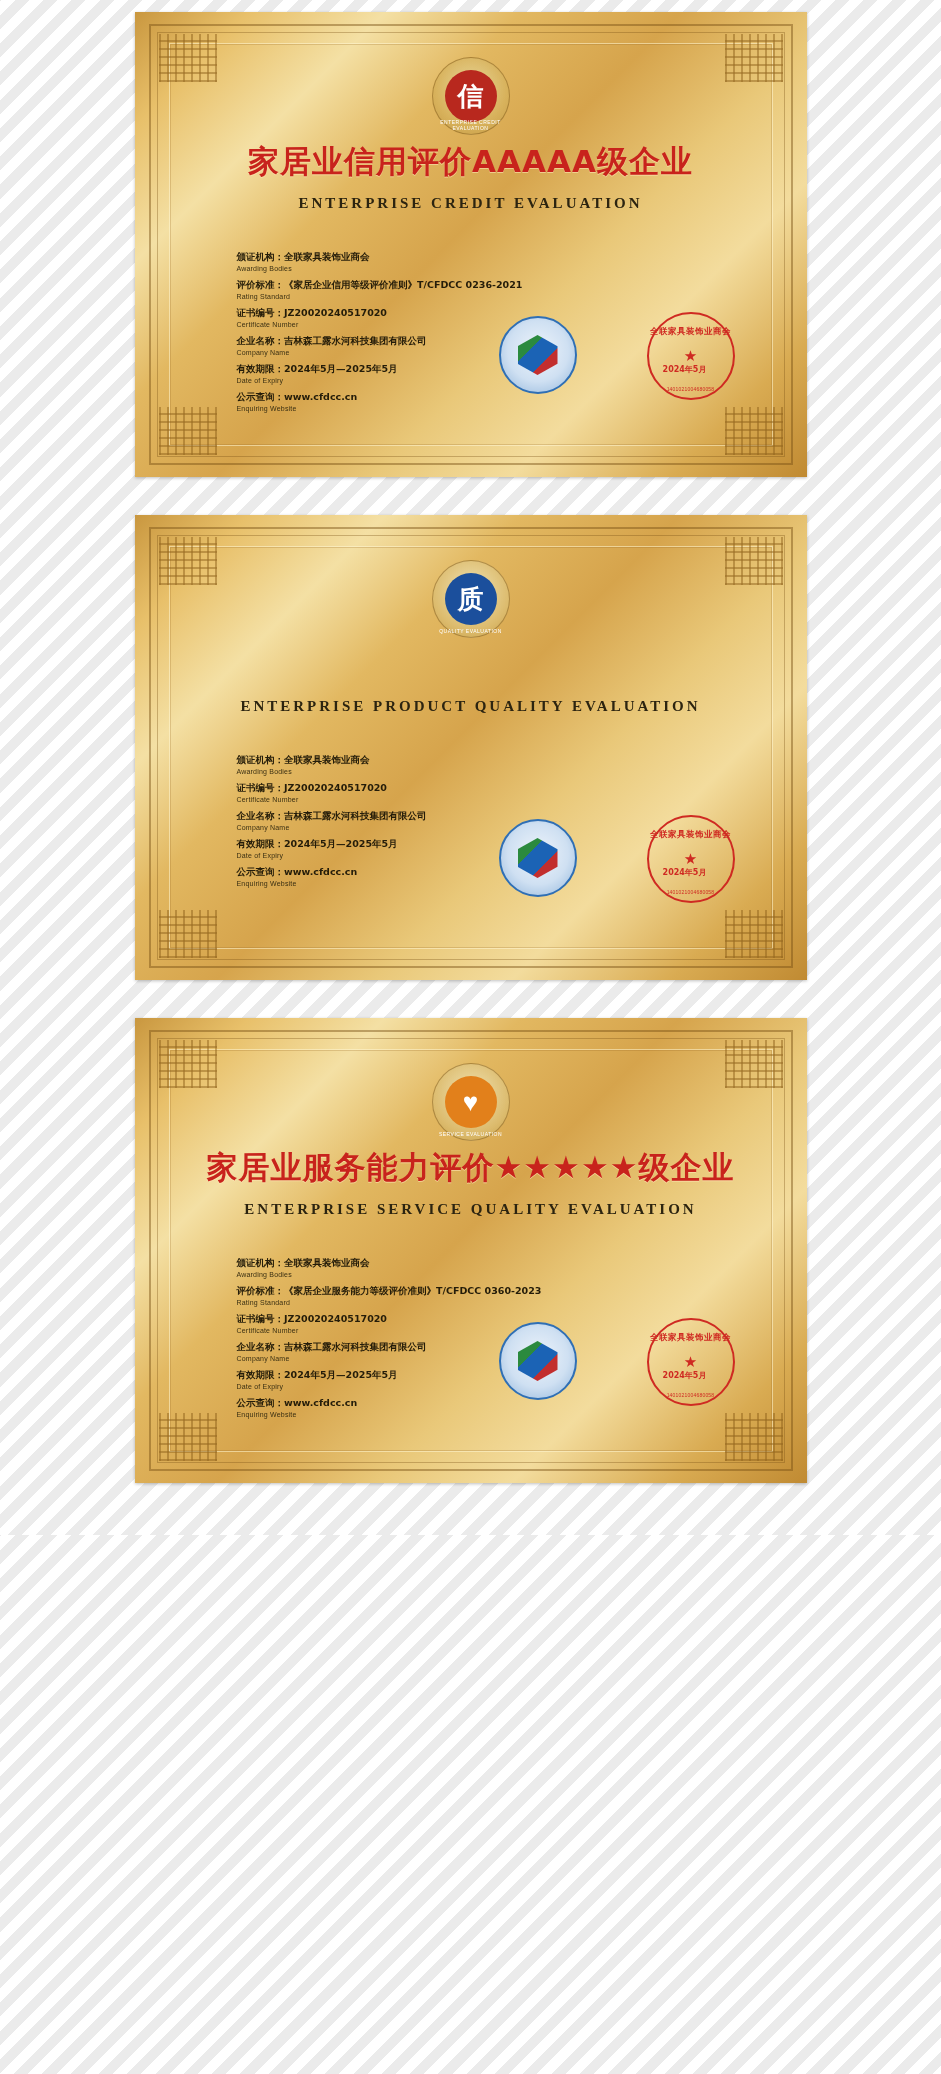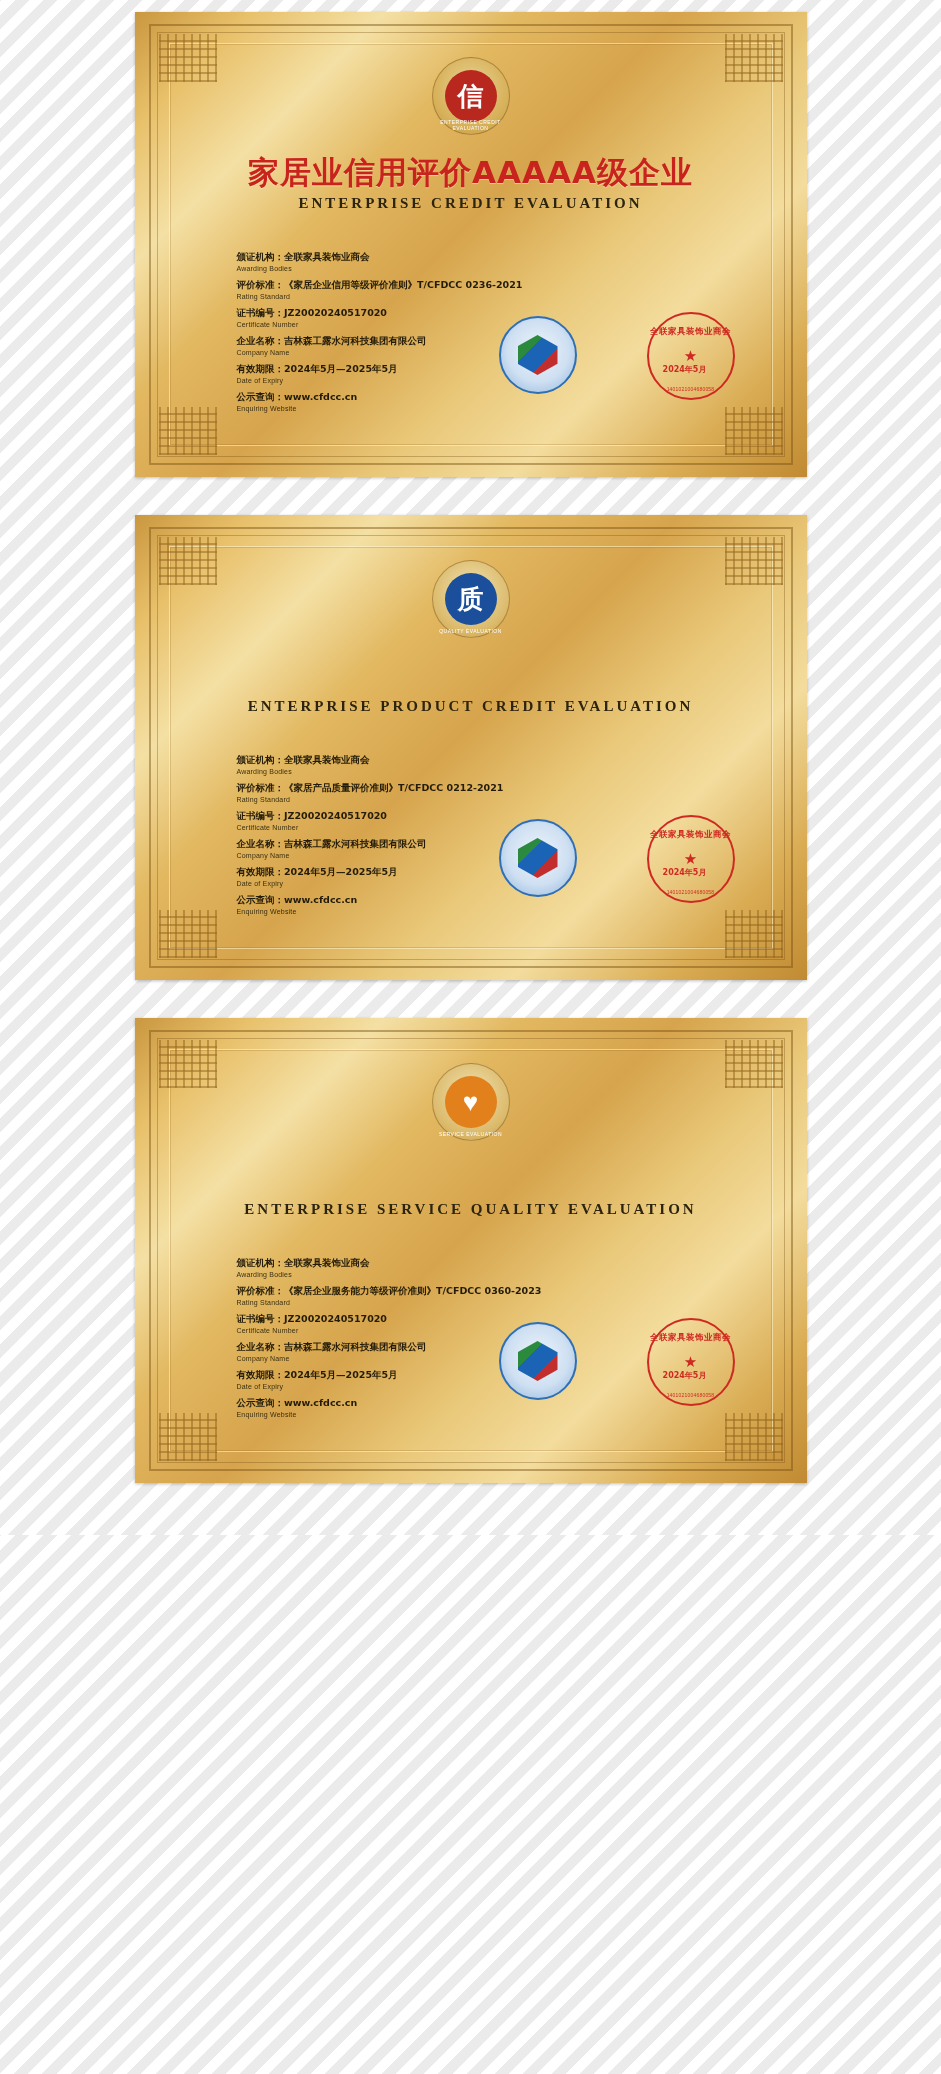--- a/index.html
+++ b/index.html
@@ -75,21 +75,21 @@
   .em-credit .ring{background:radial-gradient(circle at 50% 40%, #e8d79a 0%, #d8b25c 60%, #c59a43 100%);border:1px solid rgba(130,90,25,.5);}
   .em-credit .core{background:#b8281e;}
   
   .em-quality .ring{background:radial-gradient(circle at 50% 40%, #f0e3b4 0%, #dcbb6d 65%, #c79f47 100%);border:1px solid rgba(130,90,25,.5);}
   .em-quality .core{background:#1b4f9c;}
   
   .em-service .ring{background:radial-gradient(circle at 50% 40%, #f0e3b4 0%, #dcbb6d 65%, #c79f47 100%);border:1px solid rgba(130,90,25,.5);}
   .em-service .core{background:#e2801b;}
 
   .title-cn{
-    position:absolute;left:0;right:0;top:109px;text-align:center;
+    position:absolute;left:0;right:0;top:98px;text-align:center;
     font-family:"DejaVu Sans","Liberation Sans",sans-serif;
     font-size:31px;font-weight:bold;color:#c8231c;letter-spacing:1px;
     text-shadow:0 1px 0 rgba(255,230,180,.6);
     white-space:nowrap;
   }
   .title-en{
     position:absolute;left:0;right:0;top:152px;text-align:center;
     font-family:"Liberation Serif", serif;
     font-size:15px;font-weight:bold;color:#2c2410;letter-spacing:3px;
     white-space:nowrap;
@@ -222,30 +222,26 @@
     <div class="corner bl"></div>
     <div class="corner br"></div>
 
     <div class="content">
       <div class="emblem em-quality">
         <div class="ring"></div>
         <div class="core">质</div>
         <div class="caption">QUALITY EVALUATION</div>
       </div>
 
-      <div class="title-en">ENTERPRISE PRODUCT CREDIT EVALUATION</div>
+      <div class="title-en">ENTERPRISE PRODUCT QUALITY EVALUATION</div>
 
       <div class="fields">
         <div class="field">
           <div class="row"><span class="k">颁证机构：</span><span class="v">全联家具装饰业商会</span></div>
           <div class="sub">Awarding Bodies</div>
-        </div>
-        <div class="field">
-          <div class="row"><span class="k">评价标准：</span><span class="v">《家居产品质量评价准则》T/CFDCC 0212-2021</span></div>
-          <div class="sub">Rating Standard</div>
         </div>
         <div class="field">
           <div class="row"><span class="k">证书编号：</span><span class="v">JZ20020240517020</span></div>
           <div class="sub">Certificate Number</div>
         </div>
         <div class="field">
           <div class="row"><span class="k">企业名称：</span><span class="v">吉林森工露水河科技集团有限公司</span></div>
           <div class="sub">Company Name</div>
         </div>
         <div class="field">
@@ -281,20 +277,21 @@
     <div class="corner bl"></div>
     <div class="corner br"></div>
 
     <div class="content">
       <div class="emblem em-service">
         <div class="ring"></div>
         <div class="core">♥</div>
         <div class="caption">SERVICE EVALUATION</div>
       </div>
 
+      <div class="title-cn">家居业服务能力评价★★★★★级企业</div>
       <div class="title-en">ENTERPRISE SERVICE QUALITY EVALUATION</div>
 
       <div class="fields">
         <div class="field">
           <div class="row"><span class="k">颁证机构：</span><span class="v">全联家具装饰业商会</span></div>
           <div class="sub">Awarding Bodies</div>
         </div>
         <div class="field">
           <div class="row"><span class="k">评价标准：</span><span class="v">《家居企业服务能力等级评价准则》T/CFDCC 0360-2023</span></div>
           <div class="sub">Rating Standard</div>

